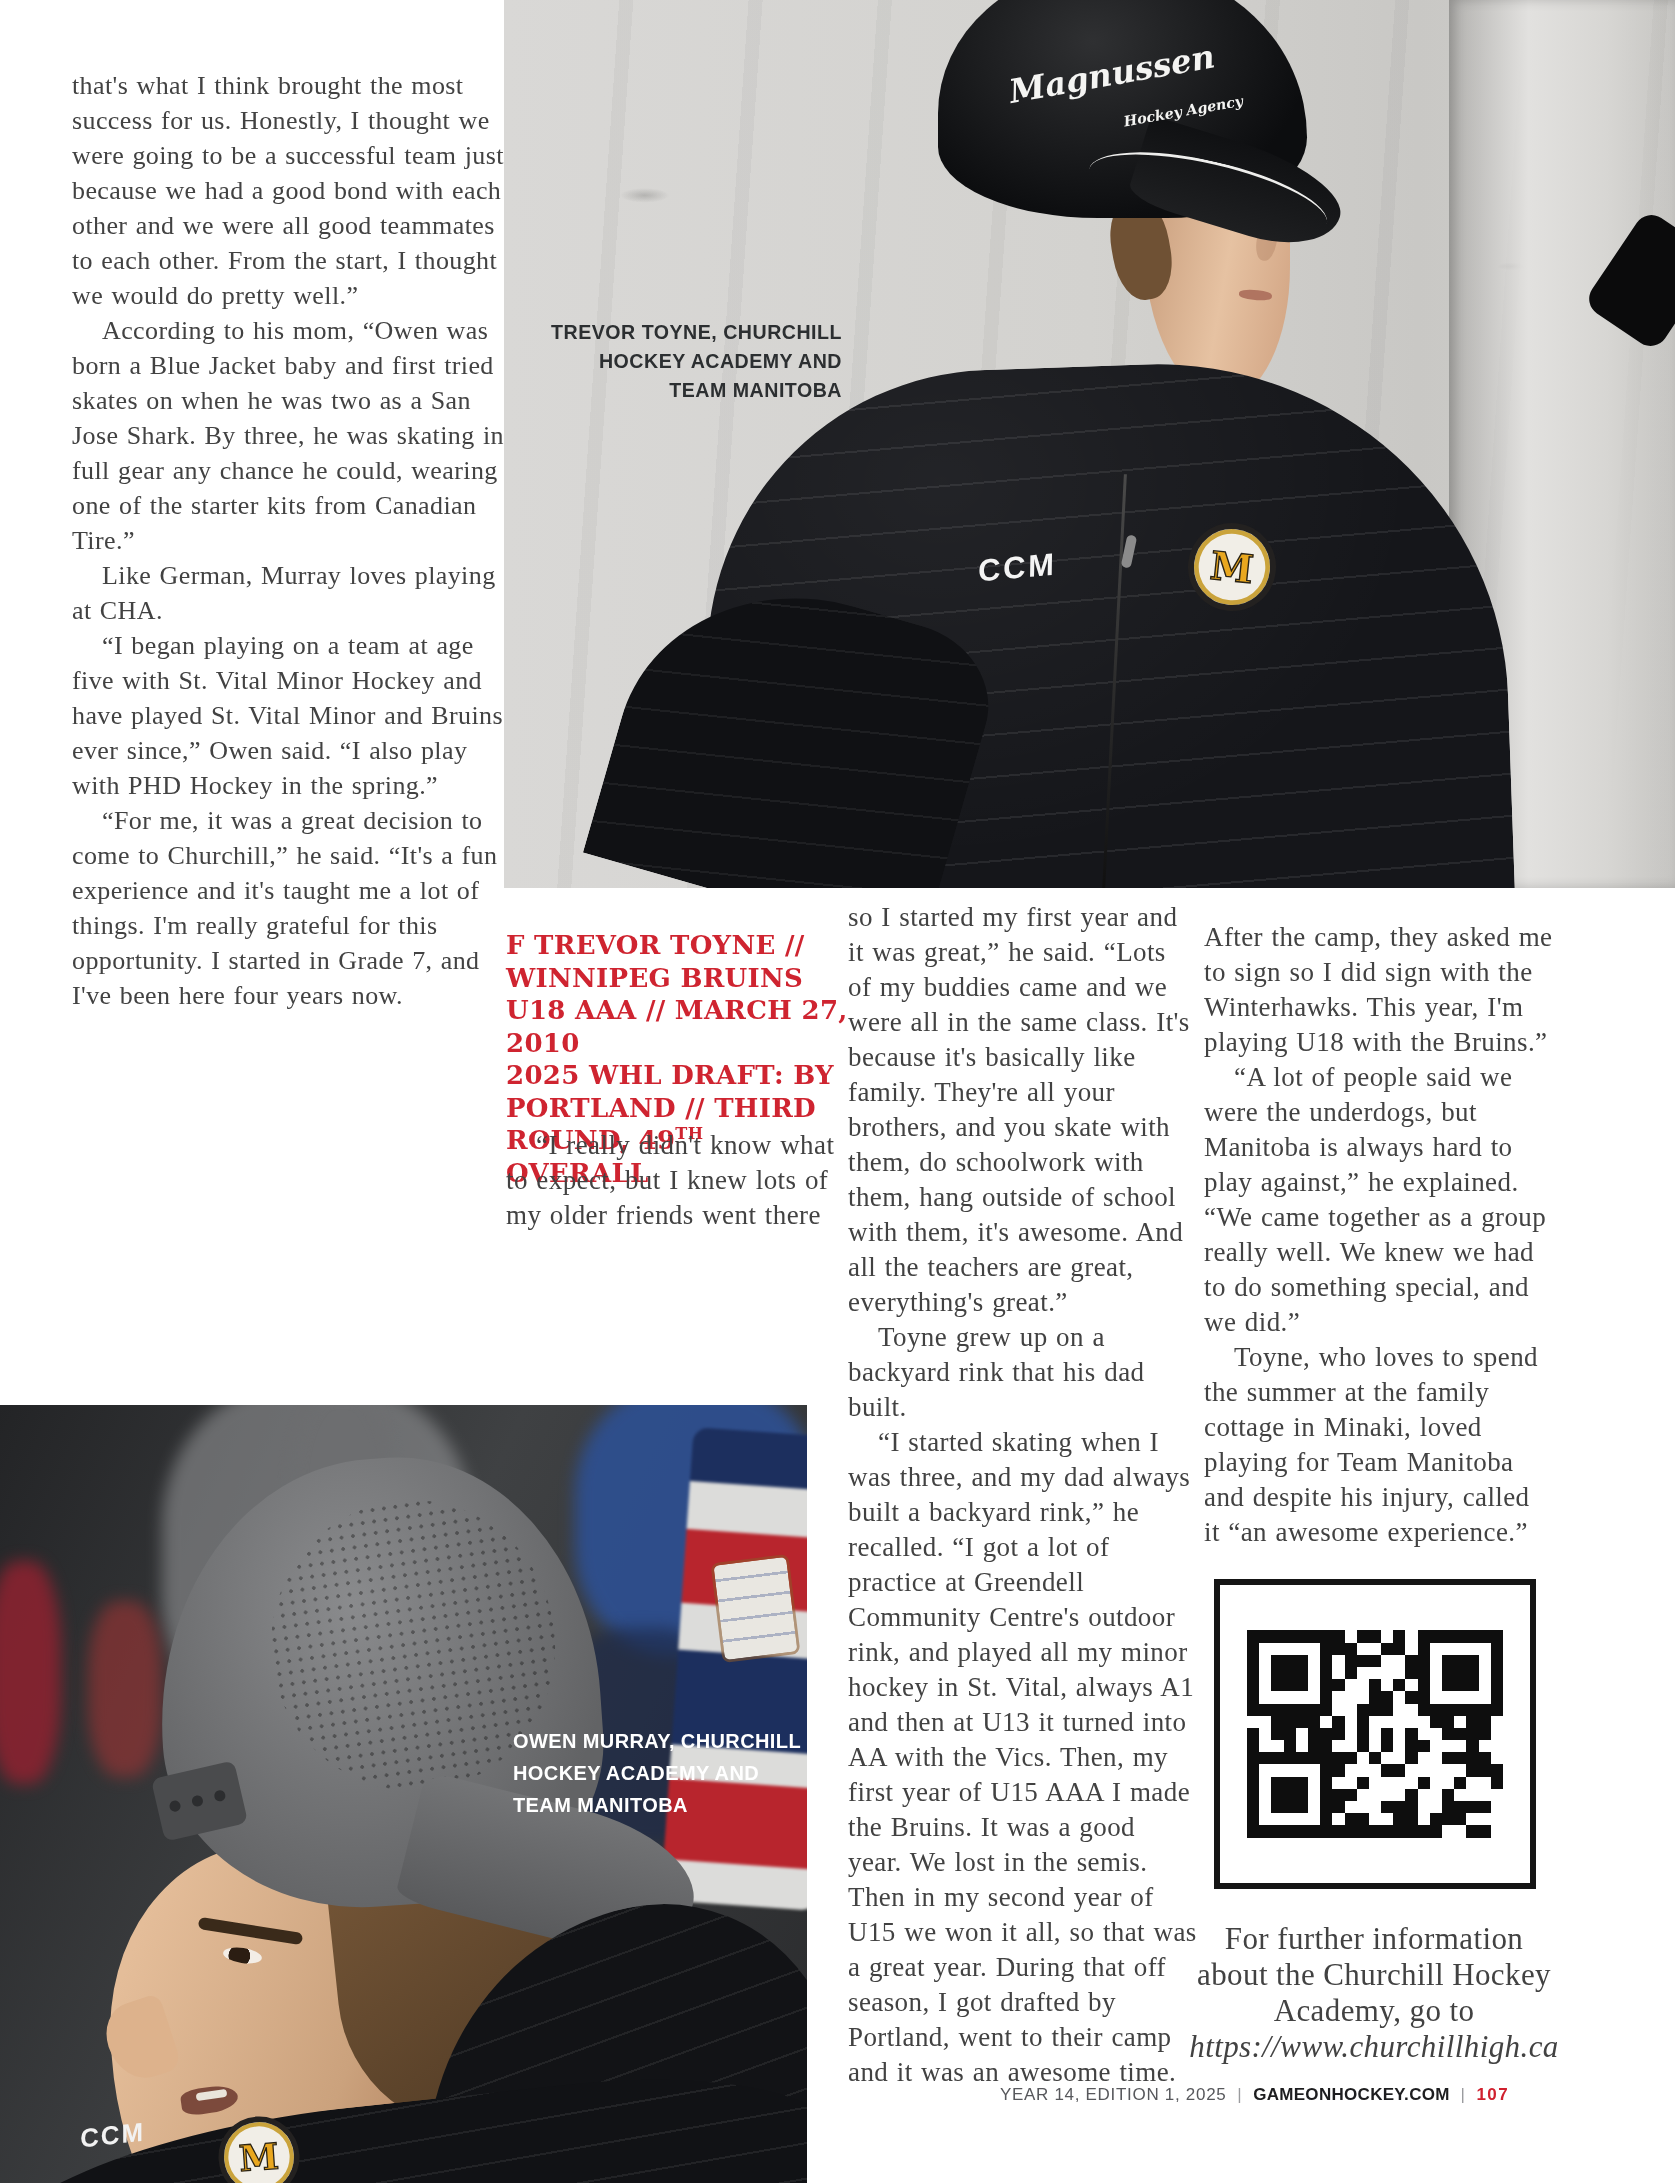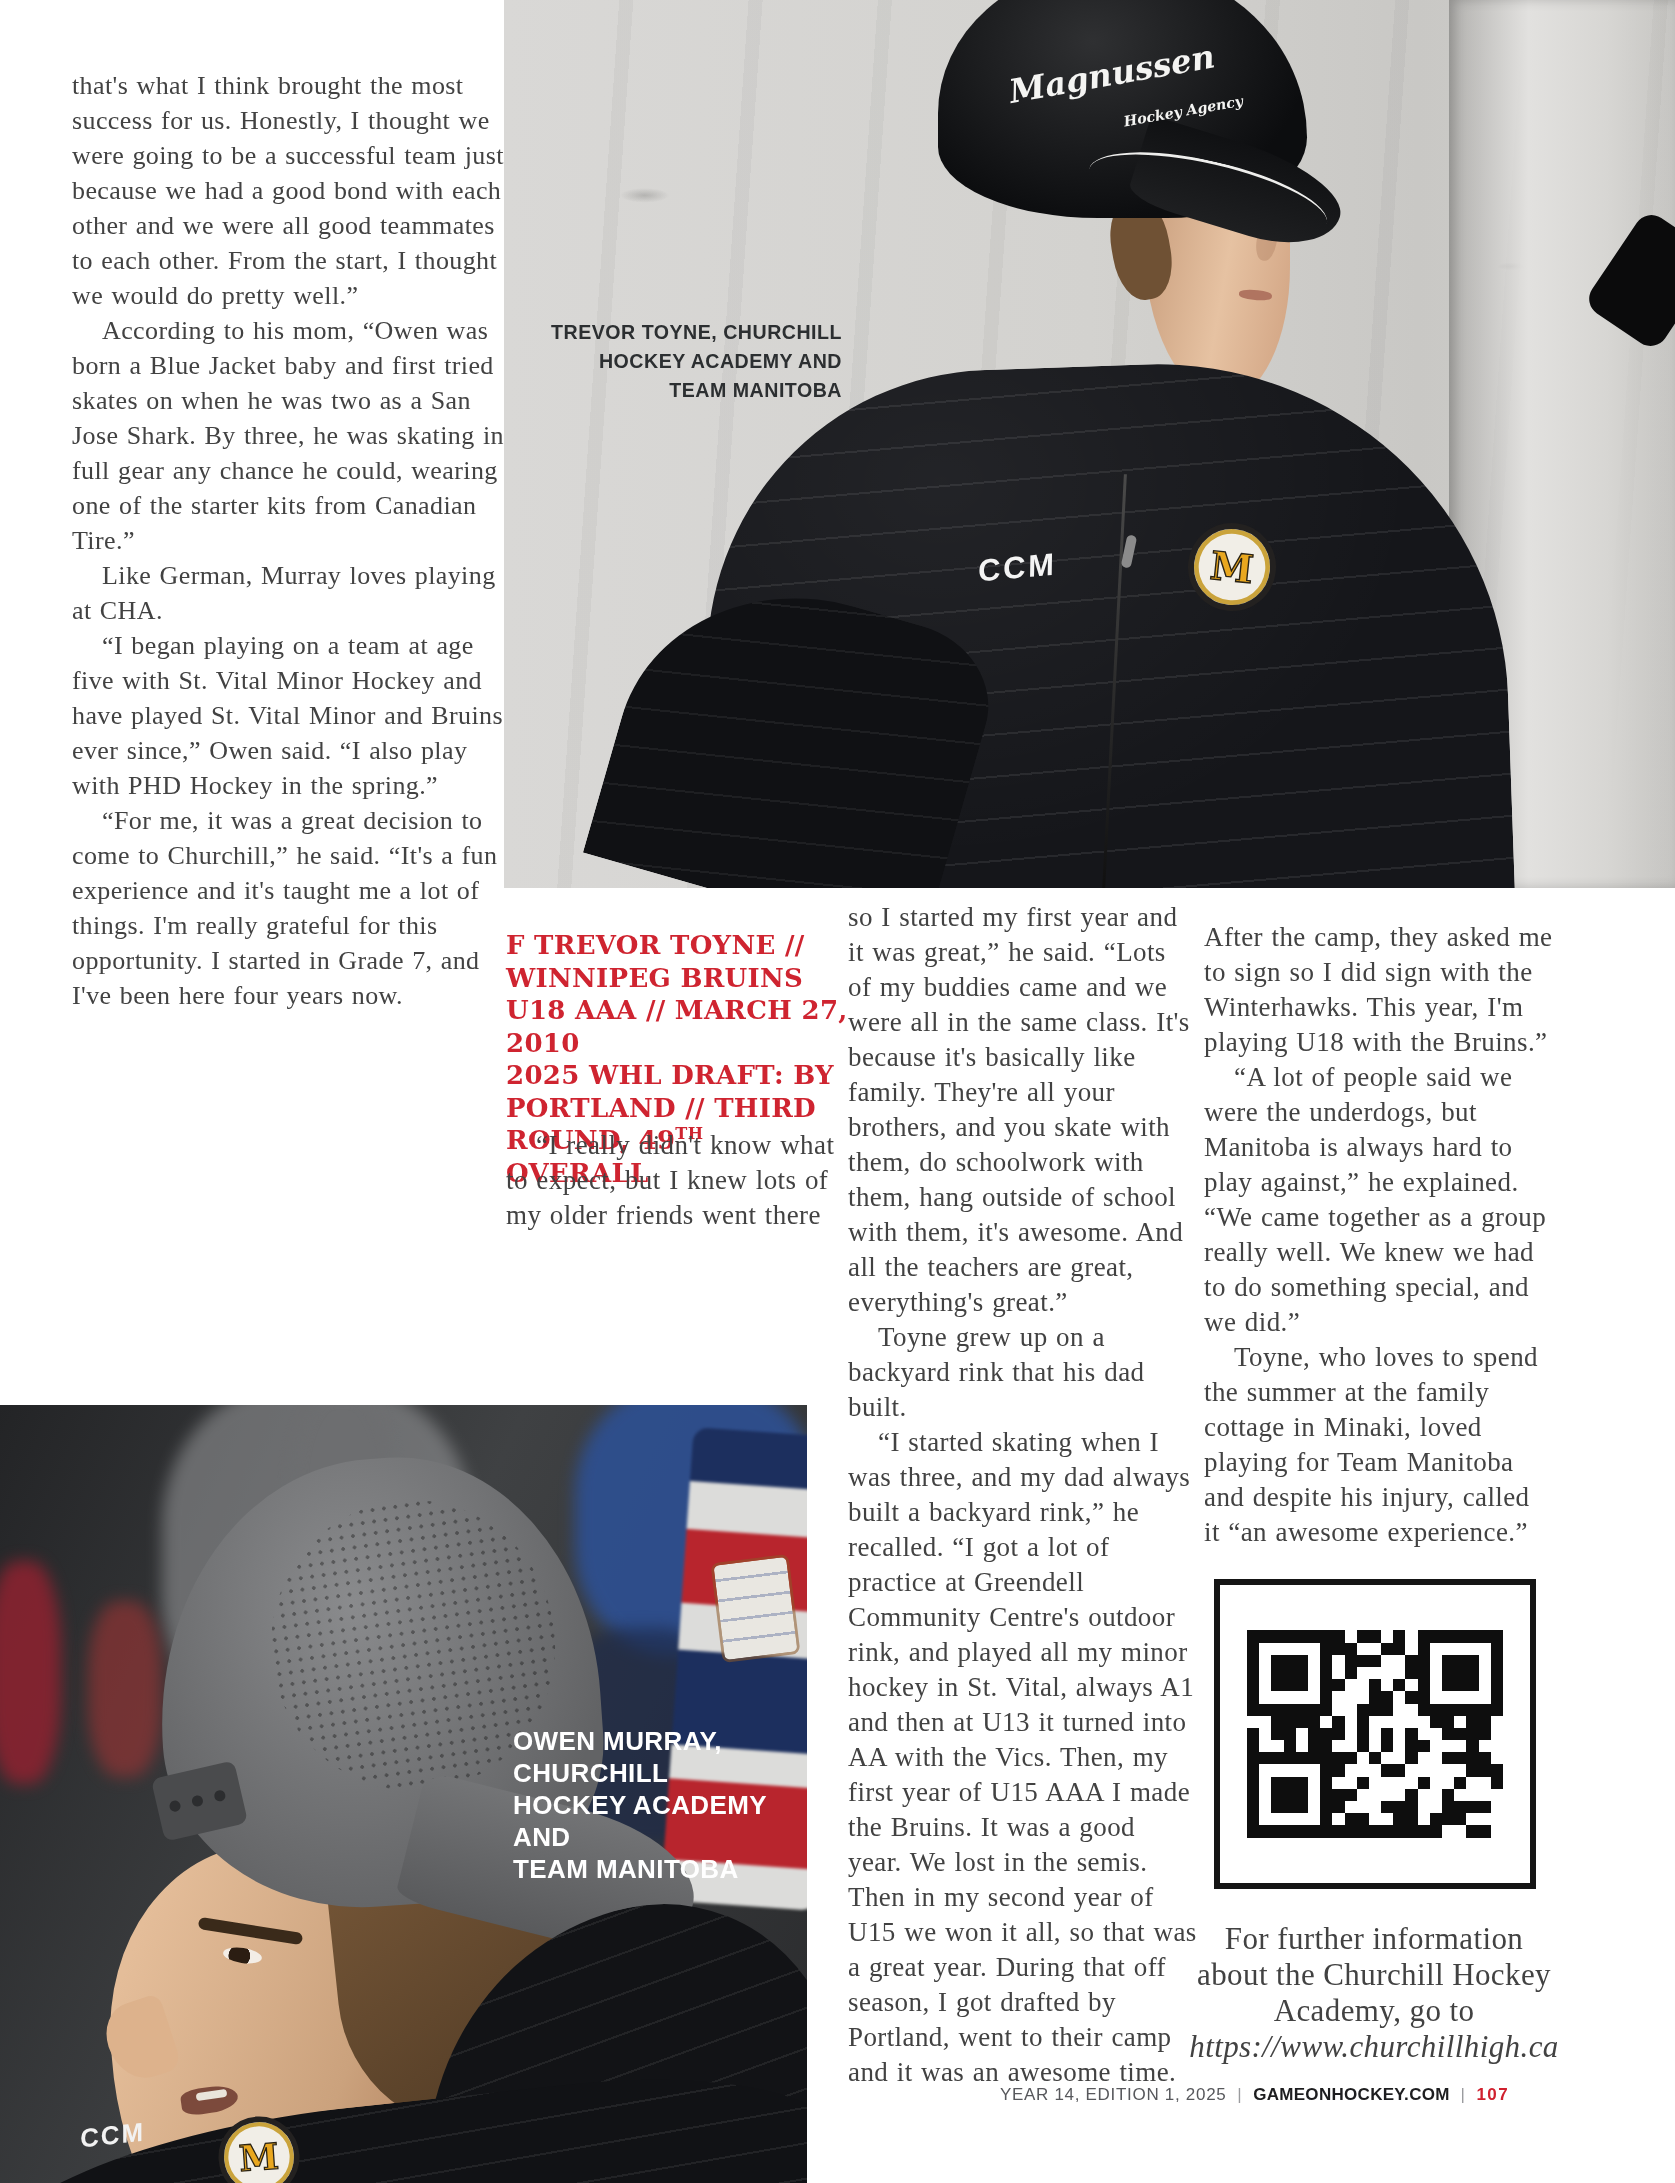--- a/index.html
+++ b/index.html
@@ -130,21 +130,21 @@
   #jacket2-shoulder{left:406px;top:508px;width:433px;height:352px;transform:rotate(-12deg);
      background:#121316;border-radius:60% 40% 0 0 / 80% 50% 0 0;
      background-image:repeating-linear-gradient(172deg, rgba(255,255,255,.07) 0 2px, transparent 2px 38px);}
   #jacket2{left:-27px;top:697px;width:867px;height:135px;transform:rotate(-6deg);
      background:#111215;border-radius:45% 30% 0 0 / 90% 60% 0 0;
      background-image:repeating-linear-gradient(176deg, rgba(255,255,255,.07) 0 2px, transparent 2px 35px);}
   #ccm2{left:80px;top:715px;color:#f2f2f2;font-family:"Liberation Sans", sans-serif;
      font-weight:800;font-size:26px;letter-spacing:2px;transform:rotate(-6deg) skewX(-6deg);z-index:4;}
   #crest2{left:215px;top:708px;transform:rotate(-4deg) scale(.92);z-index:4;}
   #caption-bottom{left:513px;top:1725px;width:301px;z-index:7;
-     font-family:"Liberation Sans", sans-serif;font-weight:700;font-size:26px;line-height:32px;
+     font-family:"Liberation Sans", sans-serif;font-weight:700;font-size:20px;line-height:32px;
      letter-spacing:0.4px;color:#ffffff;}
   #caption-bottom span{display:block;}
 
   
   #qr-box{left:1214px;top:1579px;width:310px;height:298px;border:6.8px solid #151515;background:#fff;
      display:flex;align-items:center;justify-content:center;}
   #qr-grid{display:grid;grid-template-columns:repeat(21,12.2px);grid-template-rows:repeat(17,12.2px);}
   .qm{background:#0e0e0e;}
   #qr-caption{left:1186px;top:1921px;width:376px;text-align:center;
      font-size:31px;line-height:36px;letter-spacing:0.4px;color:#424242;}

